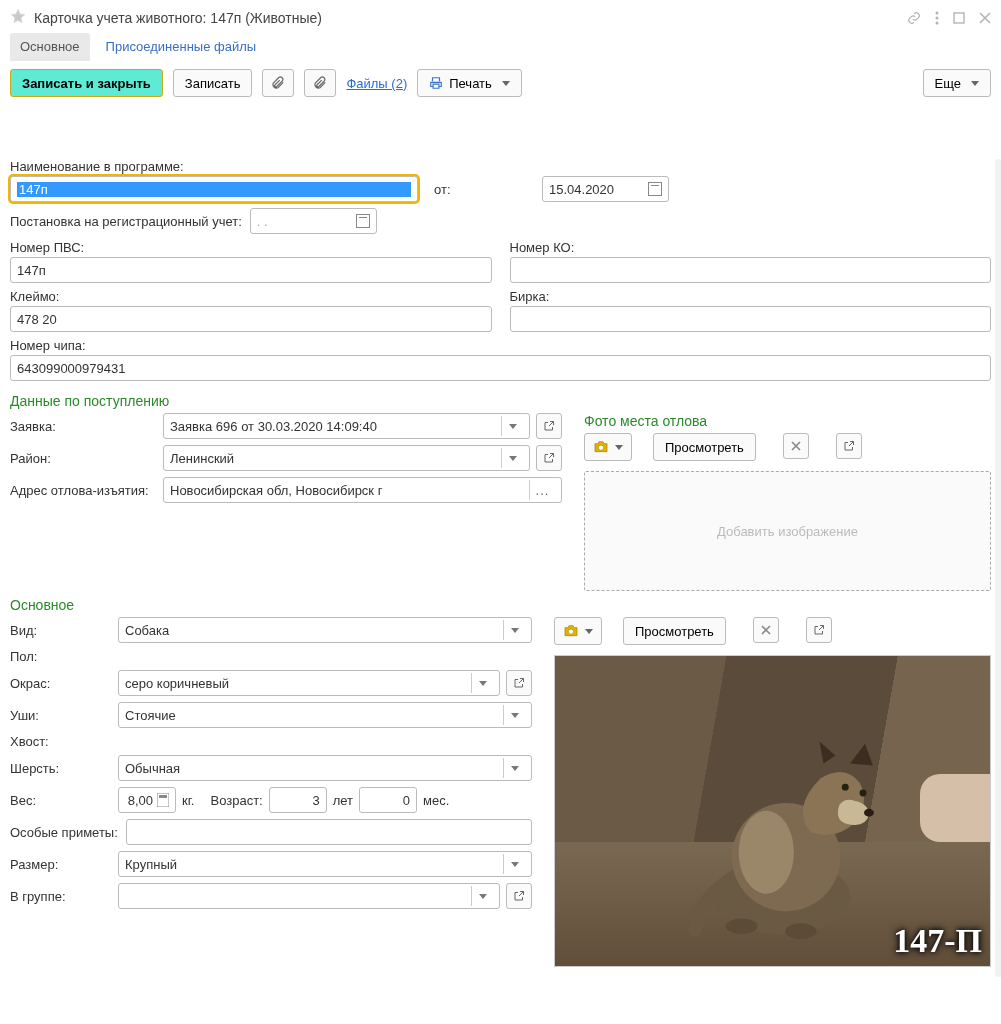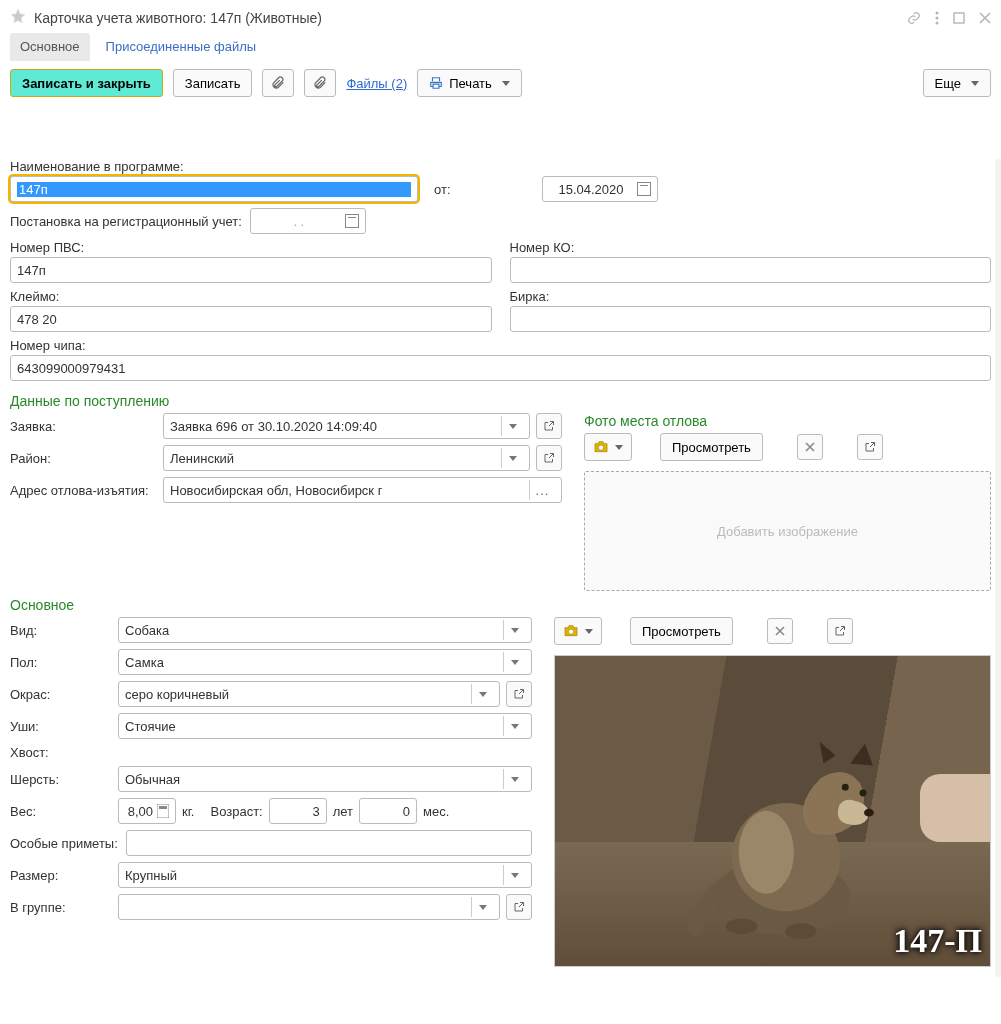--- a/index.html
+++ b/index.html
@@ -48,21 +48,21 @@
     background: linear-gradient(#ccc,#ccc); border-radius:4px; opacity:.25;
   }
 
   .lbl { color:#333; }
   .input {
     border:1px solid #bbb; background:#fff; border-radius:3px; height:26px;
     padding: 2px 6px; font-size:13px; display:flex; align-items:center;
     position:relative;
   }
   .input .val { flex:1; white-space:nowrap; overflow:hidden; text-overflow:ellipsis;}
-  .input.date { width:116px; display:inline-flex;text-align:center;}
+  .input.date { width:127px; display:inline-flex;}
   .input.date .cal, .btn .cal {
     width:14px;height:14px;border:1px solid #888; position:relative; margin-left:4px;
   }
   .input.date .cal::before,.btn .cal::before {content:"";position:absolute;top:2px;left:2px;right:2px;height:1px;background:#888;}
   .dd {
     width:22px;border-left:1px solid #ccc;display:flex;align-items:center;justify-content:center;height:100%;
     cursor:pointer;
   }
   .dd::after {content:"";width:0;height:0;border-left:4px solid transparent;border-right:4px solid transparent;border-top:5px solid #777;}
   .ob {
@@ -82,21 +82,21 @@
   .row > label { min-width:100px; }
   .row.wide > label { min-width:145px;}
   .row > .field { flex:1; display:flex; }
   .row > .field > .input { flex:1; }
 
   .imgbox {
     border:1px dashed #aaa; border-radius:2px; background:#fafafa;
     height:120px; display:flex;align-items:center;justify-content:center;
     color:#bbb; font-size:13px;
   }
-  .photobar { display:flex; gap:28px; align-items:center; margin-bottom:10px;}
+  .photobar { display:flex; gap:21px; align-items:flex-start; margin-bottom:10px;}
   .cam-btn {
     border:1px solid #bbb;border-radius:3px;background:#fafafa;height:28px;
     padding:0 8px;display:inline-flex;align-items:center;gap:4px;cursor:pointer;
   }
   .cam-btn::after {content:"";width:0;height:0;border-left:4px solid transparent;border-right:4px solid transparent;border-top:5px solid #666;margin-left:2px;}
 
   .num-right { text-align:right;}
 
   .yellow-frame { box-shadow: 0 0 0 2px #f3b600; }
 
@@ -285,21 +285,21 @@
       </div>
   </div>
 
   <div class="sec-title">Данные по поступлению</div>
   <div class="half" style="gap:22px;">
     <div class="col" style="flex:0 0 552px;">
       <div class="row wide">
         <label>Заявка:</label>
         <div class="field">
           <div class="input">
-              <span class="val">Заявка 696 от 30.10.2020 14:09:40</span>
+              <span class="val">Заявка 696 от 30.03.2020 14:09:40</span>
               <span class="dd"></span>
             </div>
           <span class="ob">
               <svg width="12" height="12" viewBox="0 0 24 24">
                 <path stroke="#666" fill="none" stroke-width="2" d="M14 3h7v7M21 3l-9 9M10 5H4v15h15v-6"></path>
               </svg>
             </span>
         </div>
       </div>
       <div class="row wide">
@@ -360,26 +360,20 @@
           <label>Вид:</label>
           <div class="field">
             <div class="input">
               <span class="val">Собака</span>
               <span class="dd"></span>
             </div>
           </div>
         </div>
       <div class="row">
           <label>Пол:</label>
-          <div class="field">
-            <div class="input">
-              <span class="val">Самка</span>
-              <span class="dd"></span>
-            </div>
-          </div>
         </div>
       <div class="row">
           <label>Окрас:</label>
           <div class="field">
             <div class="input">
               <span class="val">серо коричневый</span>
               <span class="dd"></span>
             </div>
             <span class="ob">
               <svg width="12" height="12" viewBox="0 0 24 24">

